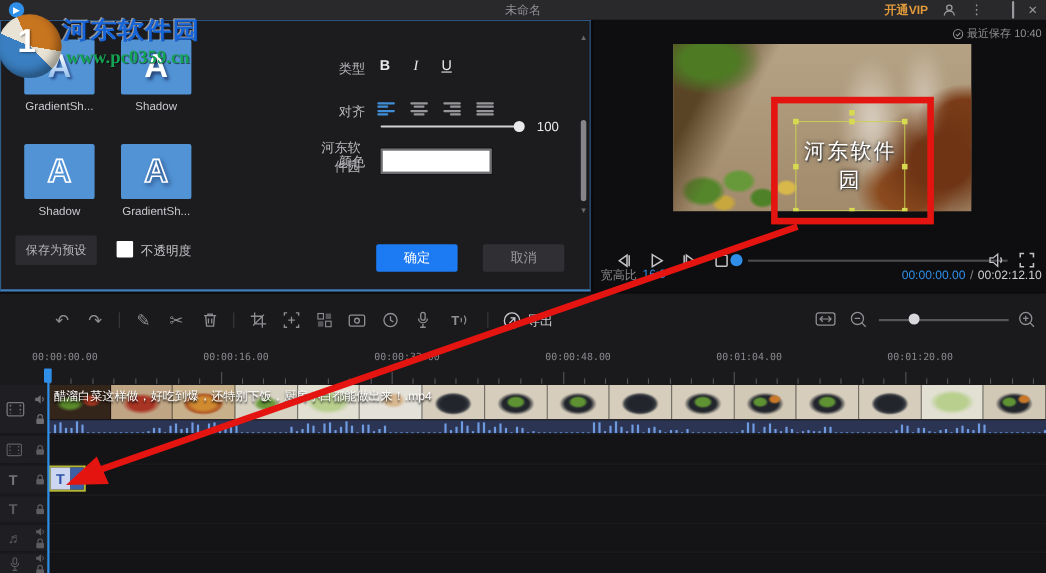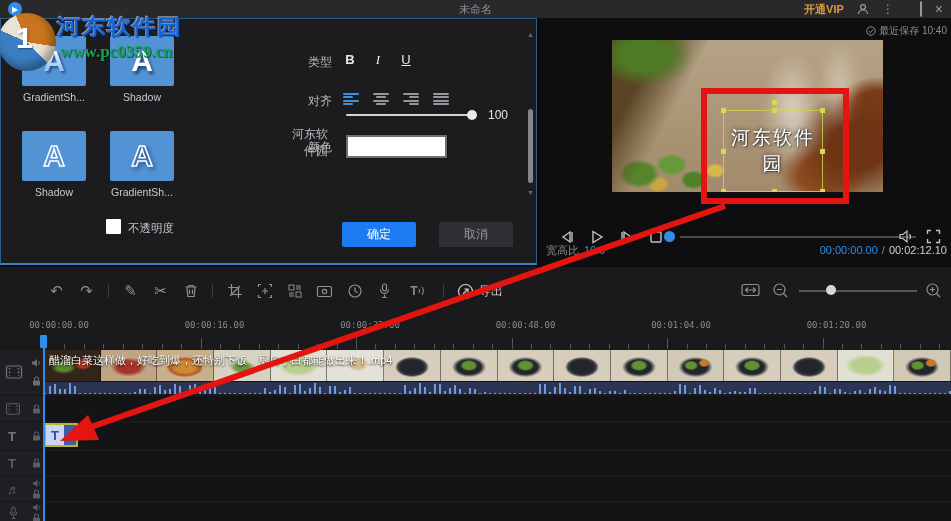--- a/index.html
+++ b/index.html
@@ -186,20 +186,21 @@
         <span class="tlabel" style="left: 96px; top: 72px;">Shadow</span>
         <span class="tile stroke" style="left: 21px; top: 112px;">
           <span class="tileA">A</span>
         </span>
         <span class="tlabel" style="left: 8px; top: 167px;">Shadow</span>
         <span class="tile stroke-shadow" style="left: 109px; top: 112px;">
           <span class="tileA">A</span>
         </span>
         <span class="tlabel" style="left: 96px; top: 167px;">GradientSh...</span>
       </div>
+    <button class="save-preset">保存为预设</button>
     <span class="applyall-box"></span>
     <span class="applyall-label">不透明度</span>
 
     <span class="ctl-label" style="left:307px;top:35px;">类型</span>
     <span class="biu" style="left:340px;font-weight:bold;">B</span>
     <span class="biu" style="left:368px;font-style:italic;font-family:'Liberation Serif',serif;">I</span>
     <span class="biu" style="left:396px;text-decoration:underline;">U</span>
 
     <span class="ctl-label" style="left:307px;top:74px;">对齐</span>
     <span class="align-btn al-l active" style="left:342px;top:73px;">

